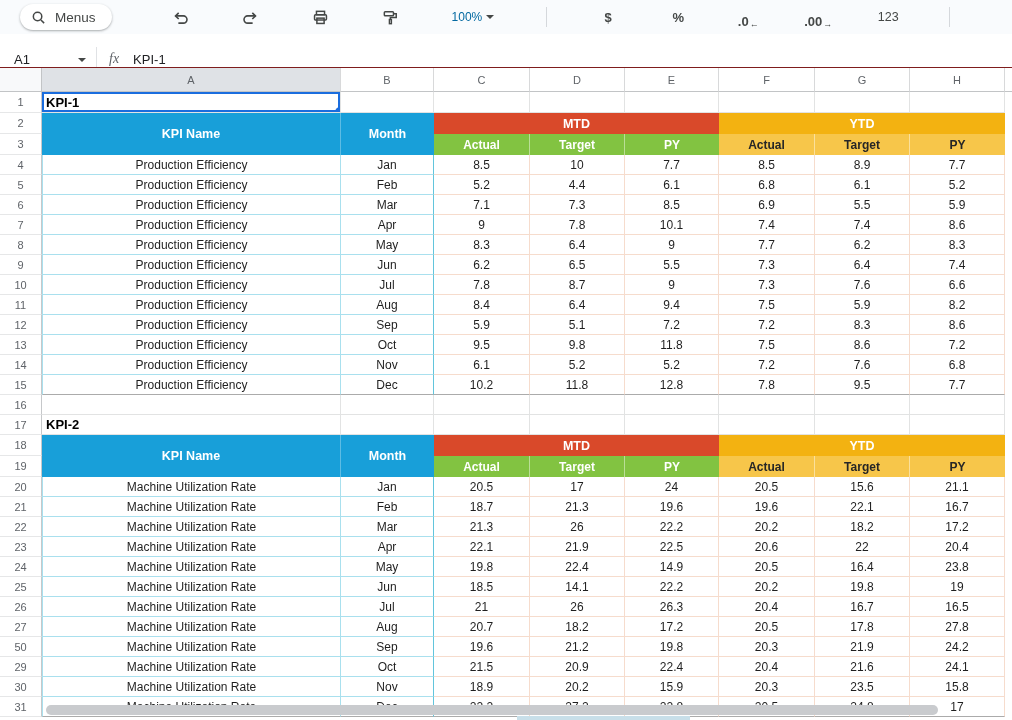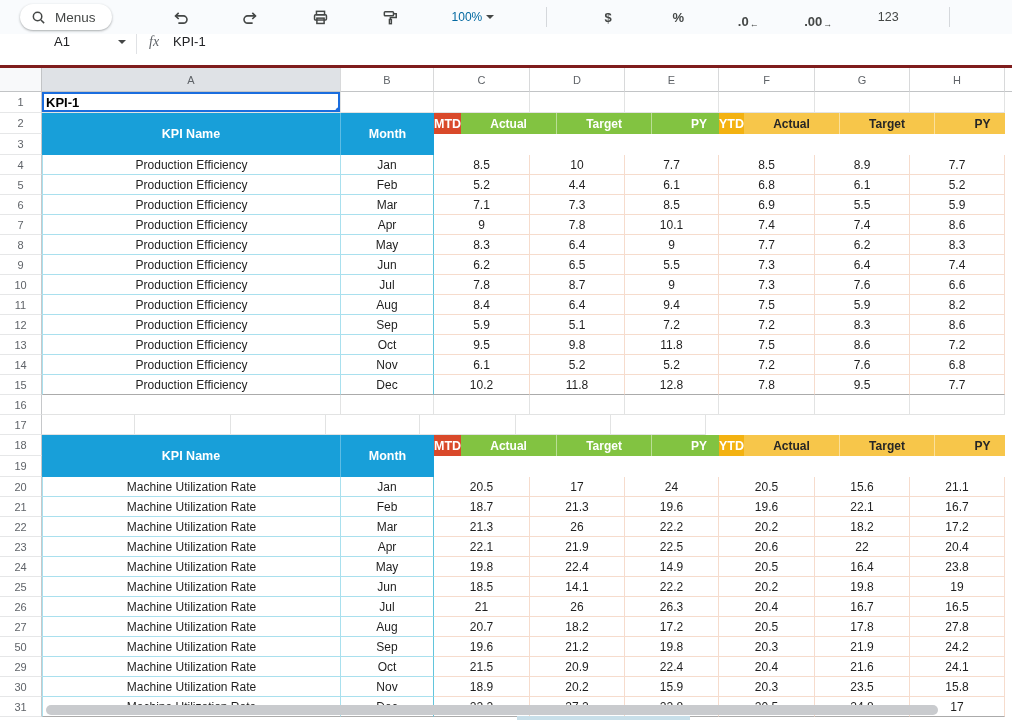--- a/index.html
+++ b/index.html
@@ -22,21 +22,21 @@
   .divider { width:1px; height:20px; background:#d5d8dc; margin:0 6px; flex:none; }
   .zoomctl { display:flex; align-items:center; font-size:12px; color:#0369a1; margin:8px 6px; cursor:pointer; }
   .sizebox { width:28px; height:21px; border:1px solid #747775; border-radius:4px; display:flex;
              align-items:center; justify-content:center; font-size:12.5px; color:#202124; margin:0 2px; }
   .bold-active { background:#d3e3fd; color:#041e49; }
   .deci { display:flex; align-items:flex-end; }
   .deci .mini { font-size:9px; margin-left:1px; font-weight:bold; }
   .ic { display:block; }
 
   
-  .fbar { height:34px; background:#fff; border-bottom:3px solid #7f1d1d; display:flex; align-items:flex-start;padding-left:40px; }
+  .fbar { height:34px; background:#fff; border-bottom:1px solid #7f1d1d; display:flex; align-items:flex-end; }
   .namebox { width:96px; padding-left:14px; display:flex; align-items:center; justify-content:space-between;
              font-size:13px; color:#202124; cursor:pointer; }
   .namebox .chev { margin-right:10px; }
   .fdiv { width:1px; height:20px; background:#e0e2e5; }
   .fx { font-style:italic; font-family:"Liberation Serif", serif; color:#5f6368; font-size:14px; margin:0 14px 0 12px; }
   .fval { font-size:13px; color:#202124; }
 
   
   .colrow { display:flex; height:24px; }
   .corner { width:42px; flex:none; background:#f8f9fa; border-right:1px solid #c2c4c6; border-bottom:1px solid #c2c4c6; }
@@ -59,21 +59,21 @@
   .sliver { flex:none; width:7px; background:#fff; }
   .titlecell { justify-content:flex-start; padding-left:4px; font-weight:bold; font-size:13px; color:#000; }
   .selcell { position:relative; z-index:3; }
   .selborder { position:absolute; inset:0; border:2px solid #1a6dde; pointer-events:none; }
   .selhandle { position:absolute; right:-5px; bottom:-5px; width:10px; height:10px; border-radius:50%;
                background:#1a6dde; z-index:6; }
 
   
   .hblue { background:#189fd9; color:#fff; font-weight:bold; font-size:12.5px; border:none; }
   .hblue.first { border-right:1px solid rgba(255,255,255,.3); }
-  .cgroup { flex:none; display:flex; flex-direction:row; }
+  .cgroup { flex:none; display:flex; flex-direction:column; }
   .banner { height:21px; display:flex; align-items:center; justify-content:center; color:#fff; font-weight:bold; font-size:12.5px; }
   .banner.red { background:#d9492a; }
   .banner.gold { background:#f3b211; }
   .subrow { display:flex; height:21px; }
   .scell { flex:none; display:flex; align-items:center; justify-content:center; font-weight:bold; font-size:12px;
            border-right:1px solid rgba(255,255,255,.45); }
   .scell:last-child { border-right:none; }
   .sgreen { background:#82c341; color:#fff; }
   .sgold { background:#f7c64a; color:#262626; }
 
@@ -442,20 +442,21 @@
       <div class="cell wD"></div>
       <div class="cell wE"></div>
       <div class="cell wF"></div>
       <div class="cell wG"></div>
       <div class="cell wH"></div>
       <div class="sliver"></div>
     </div>
 
     <div class="row h20">
       <div class="gutter">17</div>
+      <div class="cell wA titlecell">KPI-2</div>
       <div class="cell wB"></div>
       <div class="cell wC"></div>
       <div class="cell wD"></div>
       <div class="cell wE"></div>
       <div class="cell wF"></div>
       <div class="cell wG"></div>
       <div class="cell wH"></div>
       <div class="sliver"></div>
     </div>
 

